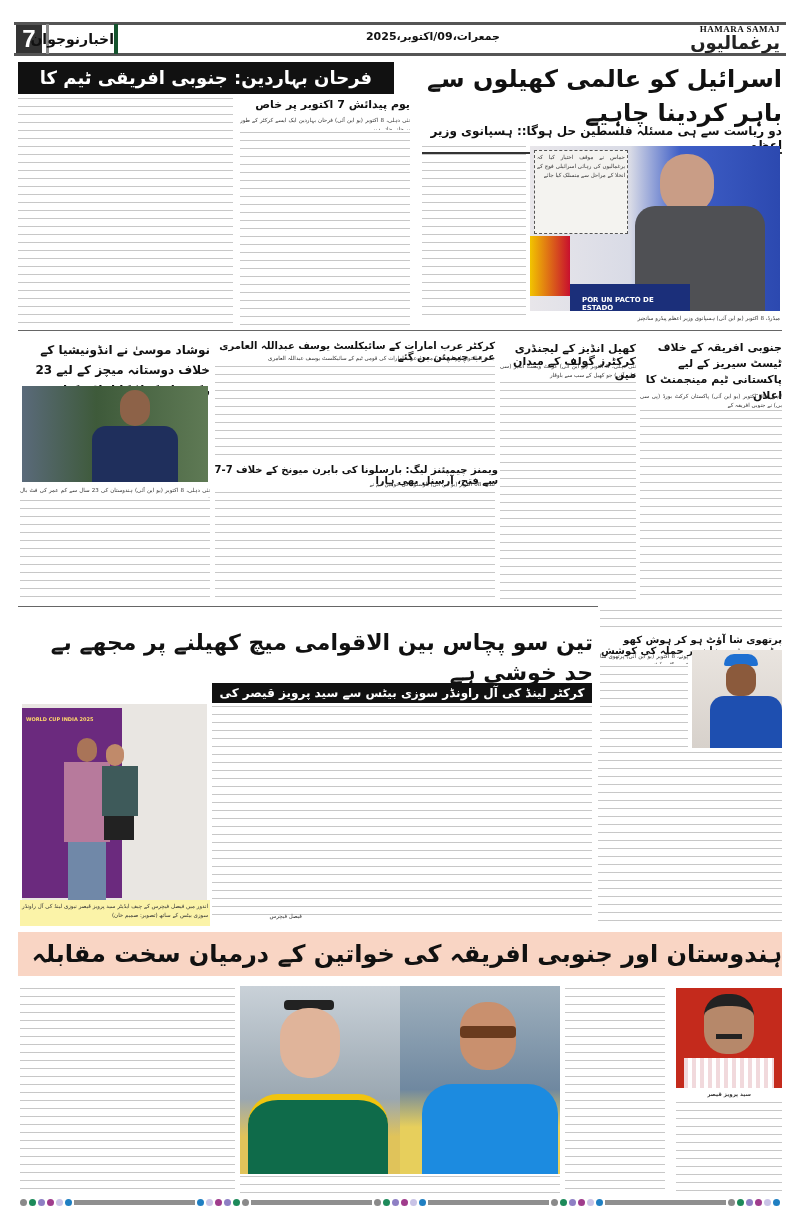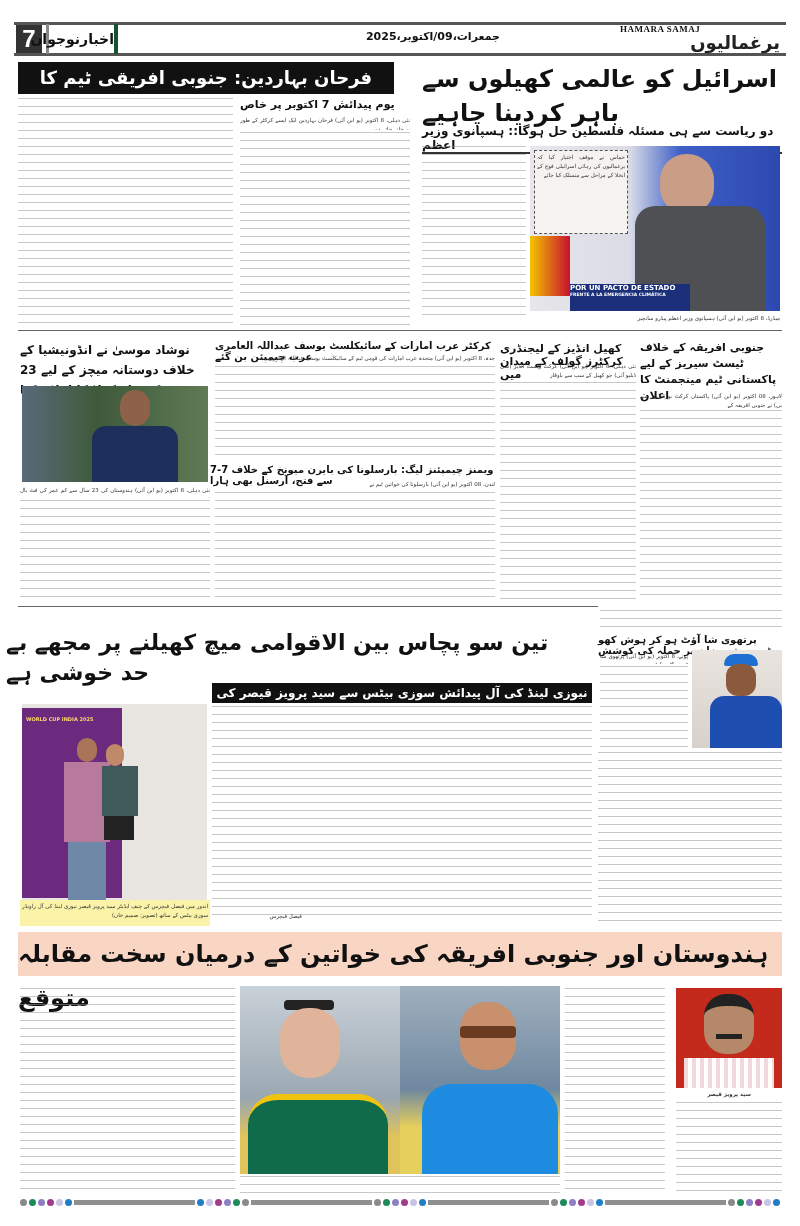--- a/index.html
+++ b/index.html
@@ -4,26 +4,26 @@
 <style>
   * { box-sizing: border-box; margin: 0; padding: 0; }
   body { width: 800px; height: 1226px; background: #ffffff; font-family: "DejaVu Sans", sans-serif; color: #111; position: relative; overflow: hidden; }
   .abs { position: absolute; }
   .rtl { direction: rtl; }
   
   .masthead { left: 14px; top: 22px; width: 772px; height: 34px; border-top: 3px solid #555; border-bottom: 3px solid #555; }
   .pageno { left: 16px; top: 25px; width: 26px; height: 28px; background: #333; color: #fff; font-weight: bold; font-size: 24px; text-align: center; line-height: 28px; font-family: "Liberation Sans", sans-serif; }
   .section-box { left: 46px; top: 24px; width: 72px; height: 30px; border-left: 3px solid #888; border-right: 4px solid #14532d; font-size: 14px; text-align: right; line-height: 30px; font-weight: bold; }
   .dateline { left: 300px; top: 30px; width: 200px; text-align: right; font-size: 11px; font-weight: bold; }
-  .logo { left: 620px; top: 24px; width: 160px; height: 30px; }
+  .logo { left: 620px; top: 24px; width: 160px; height: 30px; text-align: right; }
   .logo .en { font-size: 9px; font-weight: bold; font-family: "Liberation Serif", serif; letter-spacing: 0.5px; }
   .logo .ur { font-size: 18px; font-weight: bold; color: #222; line-height: 18px; }
 
   .black-banner { background: #111; color: #fff; text-align: center; font-weight: bold; }
-  .headline { font-weight: bold; text-align: left; }
+  .headline { font-weight: bold; text-align: right; }
   .col-text { font-size: 5.5px; line-height: 9px; color: #333; text-align: justify; overflow: hidden; }
   .fake-lines { background: repeating-linear-gradient(to bottom, #9a9a9a 0px, #9a9a9a 1px, transparent 1px, transparent 8px); opacity: 0.55; }
   .photo { overflow: hidden; }
   .divider-h { height: 1px; background: #666; }
   .peach { background: #f9d5c4; }
   .yellow { background: #fbf3a8; }
   .dots { left: 20px; top: 1198px; width: 760px; height: 8px; display: flex; align-items: center; gap: 2px; }
   .dot { width: 7px; height: 7px; border-radius: 50%; display: inline-block; }
   .bar { height: 5px; background: #8f8f8f; flex: 1; }
 </style>
@@ -45,21 +45,21 @@
 <div class="abs col-text rtl" style="left:240px;top:116px;width:170px;height:14px;">نئی دہلی، 8 اکتوبر (یو این آئی) فرحان بہاردین ایک ایسے کرکٹر کے طور پر جانے جاتے ہیں</div>
 <div class="abs fake-lines" style="left:240px;top:132px;width:170px;height:194px;"></div>
 
 <div class="abs headline rtl" style="left:422px;top:62px;width:360px;font-size:24px;line-height:34px;">اسرائیل کو عالمی کھیلوں سے باہر کردینا چاہیے</div>
 <div class="abs headline rtl" style="left:422px;top:124px;width:360px;font-size:12px;border-bottom:2px solid #333;">دو ریاست سے ہی مسئلہ فلسطین حل ہوگا:: ہسپانوی وزیر اعظم</div>
 <div class="abs fake-lines" style="left:422px;top:146px;width:104px;height:170px;"></div>
 <div class="abs photo" style="left:530px;top:146px;width:250px;height:165px;background:linear-gradient(90deg,#e8e6ea 0%,#d9dbe6 40%,#3f5fc7 60%,#2c49b0 100%);">
   <div class="abs" style="left:130px;top:8px;width:54px;height:60px;border-radius:26px;background:#c99d86;"></div>
   <div class="abs" style="left:105px;top:60px;width:130px;height:105px;background:#4f5054;border-radius:20px 20px 0 0;"></div>
   <div class="abs" style="left:0;top:90px;width:40px;height:60px;background:linear-gradient(90deg,#f2c400,#c8102e);"></div>
-  <div class="abs" style="left:40px;top:138px;width:120px;height:32px;background:#1b2f7a;color:#fff;font-size:7px;font-weight:bold;padding:0;">
+  <div class="abs" style="left:40px;top:138px;width:120px;height:32px;background:#1b2f7a;color:#fff;font-size:7px;font-weight:bold;padding:12px;">
     <div>POR UN PACTO DE ESTADO</div>
     <div style="font-size:4.5px;">FRENTE A LA EMERGENCIA CLIMÁTICA</div>
   </div>
 </div>
 <div class="abs col-text rtl" style="left:534px;top:150px;width:94px;height:84px;background:#f4f3f0;border:1px dashed #555;padding:2px;font-size:5.5px;">حماس نے موقف اختیار کیا کہ یرغمالیوں کی رہائی اسرائیلی فوج کے انخلا کے مراحل سے منسلک کیا جائے</div>
 <div class="abs col-text rtl" style="left:530px;top:314px;width:250px;height:12px;">میڈرڈ، 8 اکتوبر (یو این آئی) ہسپانوی وزیر اعظم پیڈرو سانچیز</div>
 
 <div class="abs divider-h" style="left:18px;top:330px;width:764px;"></div>
 
 <div class="abs headline rtl" style="left:640px;top:340px;width:142px;font-size:11px;line-height:16px;">جنوبی افریقہ کے خلاف ٹیسٹ سیریز کے لیے پاکستانی ٹیم مینجمنٹ کا اعلان</div>
@@ -81,22 +81,22 @@
 </div>
 <div class="abs col-text rtl" style="left:20px;top:486px;width:190px;height:12px;">نئی دہلی، 8 اکتوبر (یو این آئی) ہندوستان کی 23 سال سے کم عمر کی فٹ بال ٹیم</div>
 <div class="abs fake-lines" style="left:20px;top:500px;width:190px;height:100px;"></div>
 
 <div class="abs headline rtl" style="left:210px;top:464px;width:288px;font-size:10px;">ویمنز چیمپئنز لیگ: بارسلونا کی بایرن میونخ کے خلاف 7-7 سے فتح، آرسنل بھی ہارا</div>
 <div class="abs col-text rtl" style="left:215px;top:480px;width:280px;height:10px;">لندن، 08 اکتوبر (یو این آئی) بارسلونا کی خواتین ٹیم نے</div>
 <div class="abs fake-lines" style="left:215px;top:492px;width:280px;height:108px;"></div>
 
 <div class="abs divider-h" style="left:18px;top:606px;width:580px;"></div>
 
-<div class="abs headline rtl" style="left:6px;top:628px;width:575px;font-size:22px;line-height:30px;">تین سو پچاس بین الاقوامی میچ کھیلنے پر مجھے بے حد خوشی ہے</div>
-<div class="abs black-banner rtl" style="left:212px;top:683px;width:380px;height:20px;font-size:12px;line-height:20px;">نیوزی لینڈ کی آل پیدائش سوزی بیٹس سے سید پرویز قیصر کی گفتگو</div>
+<div class="abs headline rtl" style="left:18px;top:628px;width:575px;font-size:22px;line-height:30px;">تین سو پچاس بین الاقوامی میچ کھیلنے پر مجھے بے حد خوشی ہے</div>
+<div class="abs black-banner rtl" style="left:212px;top:683px;width:380px;height:20px;font-size:12px;line-height:20px;">کرکٹر لینڈ کی آل راونڈر سوزی بیٹس سے سید پرویز قیصر کی گفتگو</div>
 <div class="abs photo" style="left:22px;top:704px;width:185px;height:196px;background:#e9e6e2;">
   <div class="abs" style="left:0;top:4px;width:100px;height:190px;background:#6b2a7e;">
     <div style="color:#ffd86b;font-size:5px;font-weight:bold;padding:8px 4px;">WORLD CUP INDIA 2025</div>
   </div>
   <div class="abs" style="left:55px;top:34px;width:20px;height:24px;border-radius:10px;background:#a97458;"></div>
   <div class="abs" style="left:42px;top:58px;width:46px;height:80px;background:#b77a9c;"></div>
   <div class="abs" style="left:46px;top:138px;width:38px;height:58px;background:#7088a8;"></div>
   <div class="abs" style="left:84px;top:40px;width:18px;height:22px;border-radius:9px;background:#c08a6a;"></div>
   <div class="abs" style="left:80px;top:62px;width:36px;height:50px;background:#3e5a5a;"></div>
   <div class="abs" style="left:82px;top:112px;width:30px;height:24px;background:#222;"></div>

